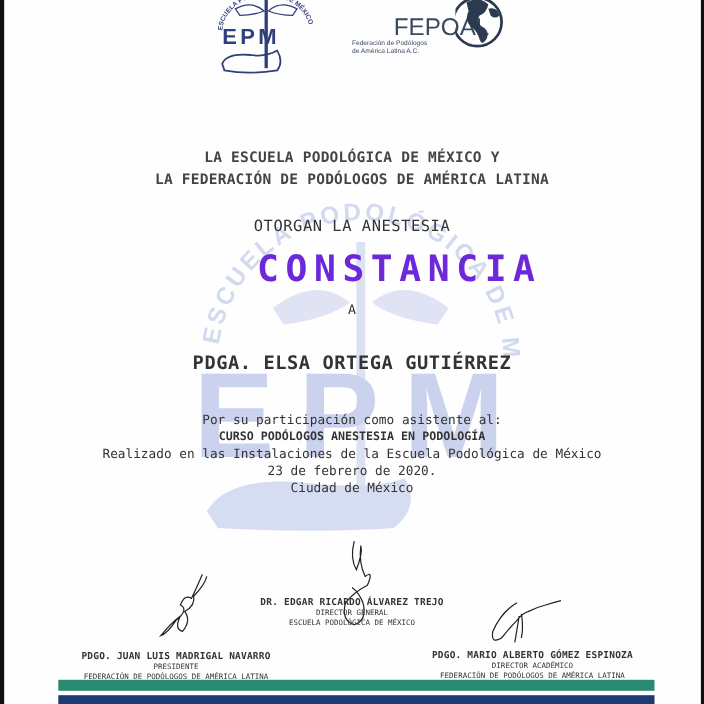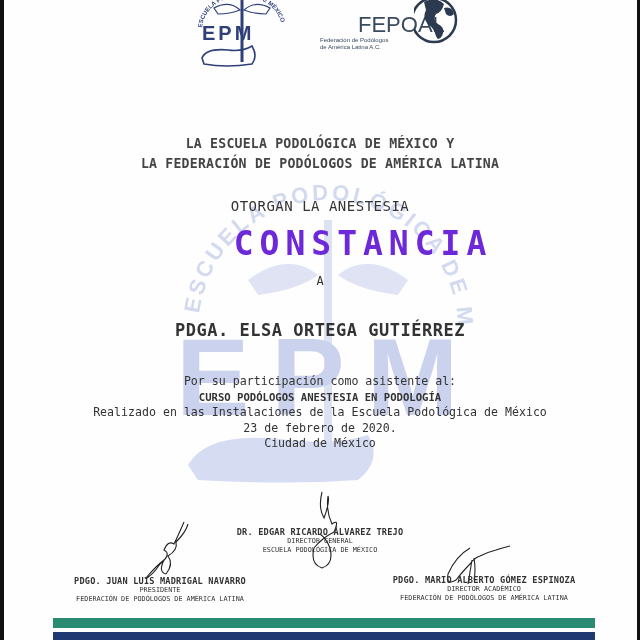--- a/index.html
+++ b/index.html
@@ -21,21 +21,21 @@
   .center { position:absolute; left:0; width:640px; text-align:center; }
   .inst { top:134px; font-size:13.2px; font-weight:bold; color:#444; line-height:20px; letter-spacing:0.2px; }
   .otorgan { top:198px; font-size:14px; color:#333; letter-spacing:0.5px; }
   .constancia { top:224px; font-size:33px; font-weight:bold; color:#6d28d9; letter-spacing:6px;padding-left:43px; }
   .a-letter { top:274px; font-size:12px; color:#333; }
   .recipient { top:320px; font-size:17px; font-weight:bold; color:#333; letter-spacing:0.5px;text-align:center; }
   .body-text { top:374px; font-size:11.6px; color:#333; line-height:15.5px; }
   .body-text .course { font-weight:bold; font-size:10.6px; }
 
   .sig { position:absolute; text-align:center; color:#333; }
-  .sig .name { font-size:8.6px; font-weight:bold; letter-spacing:0.2px; }
+  .sig .name { font-size:8.6px; font-weight:bold; letter-spacing:0.2px;margin-top:16px; }
   .sig .role { font-size:6.8px; line-height:9px; }
   .sig-center { left:220px; top:527px; width:200px; }
   .sig-left { left:50px; top:576px; width:220px; }
   .sig-right { left:378px; top:575px; width:212px; }
 
   .signature { position:absolute; }
 
   .bar-green { position:absolute; left:53px; top:618px; width:542px; height:10px; background:#2b8a72; }
   .bar-navy { position:absolute; left:53px; top:632px; width:542px; height:8px; background:#1f3a73; }
 </style>

